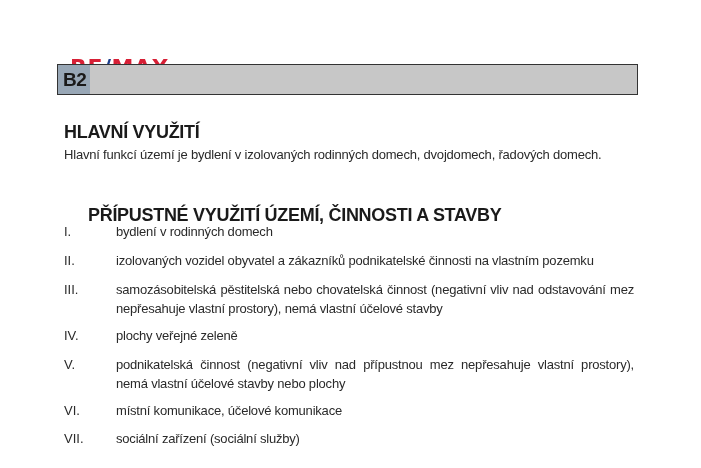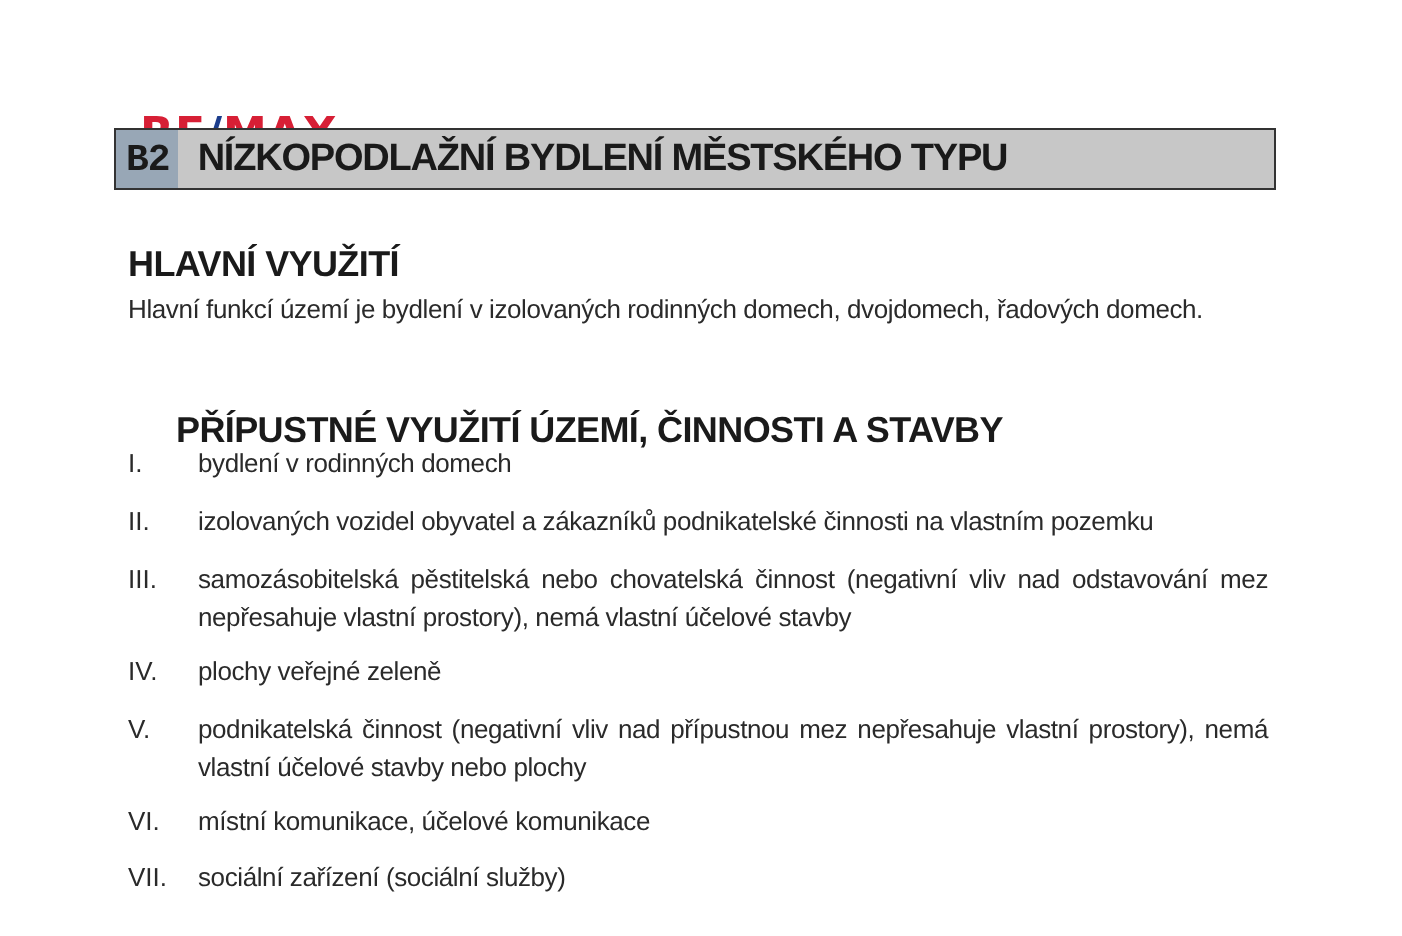--- a/index.html
+++ b/index.html
@@ -12,46 +12,45 @@
     font-weight: bold; font-size: 22px; letter-spacing: 0.5px; line-height: 26px; margin-top: 24px;
   }
   .logo .re, .logo .max { color: #d71f35; }
   .logo .slash { color: #1c3d8c; }
   .header-bar {
     position: absolute; left: 57px; top: 64px; width: 579px; height: 29px;
     background: #c7c7c7; border: 1.5px solid #333; display: flex; align-items: center;
   }
   .header-code {
     background: #98a7b6; height: 100%; display: flex; align-items: center;
-    padding: 0 4px 0 5px; font-weight: bold; font-size: 19px; letter-spacing: -0.5px; font-family: Liberation Mono, monospace;
+    padding: 0 4px 0 5px; font-weight: bold; font-size: 19px; letter-spacing: -0.5px;
   }
   .header-title {
     font-weight: bold; font-size: 19px; letter-spacing: -0.6px; margin-left: 10px; white-space: nowrap;
   }
   .section-heading {
     position: absolute; left: 64px; font-weight: bold; font-size: 18px; letter-spacing: -0.3px;
   }
   .para {
     position: absolute; left: 64px; font-size: 13px; letter-spacing: -0.2px; color: #2a2a2a;
   }
   .list { position: absolute; left: 64px; top: 222px; width: 570px; }
   .list-item { position: absolute; left: 0; width: 570px; font-size: 13px; color: #2a2a2a; line-height: 19px; }
   .list-item .num { position: absolute; left: 0; top: 0; width: 34px; }
-  .list-item .txt { margin-left: 35px; text-align: justify; letter-spacing: -0.2px; }
+  .list-item .txt { margin-left: 52px; text-align: justify; letter-spacing: -0.2px; }
 </style>
 </head>
 <body>
 
 <div class="logo">
   <span class="re">RE</span><span class="slash">/</span><span class="max">MAX</span>
 </div>
 
 <div class="header-bar">
   <div class="header-code">B2</div>
-  <div class="header-title">NÍZKOPODLAŽNÍ BYDLENÍ MĚSTSKÉHO TYPU</div>
 </div>
 
 <div class="section-heading" style="top:122px;">HLAVNÍ VYUŽITÍ</div>
 <div class="para" style="top:147px;">Hlavní funkcí území je bydlení v izolovaných rodinných domech, dvojdomech, řadových domech.</div>
 
 <div class="section-heading" style="top:205px;padding-left:24px;">PŘÍPUSTNÉ VYUŽITÍ ÚZEMÍ, ČINNOSTI A STAVBY</div>
 
 <div class="list">
   <div class="list-item" style="top:0px;">
     <span class="num">I.</span>

